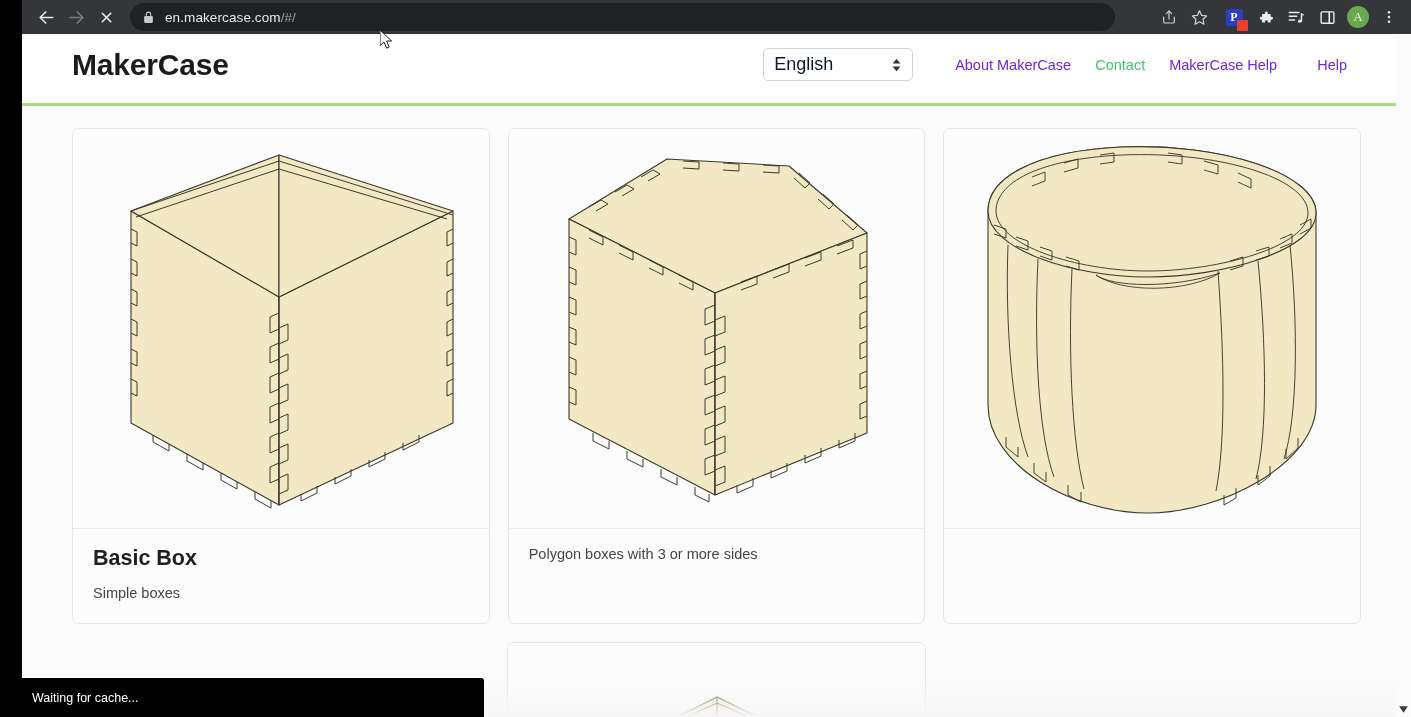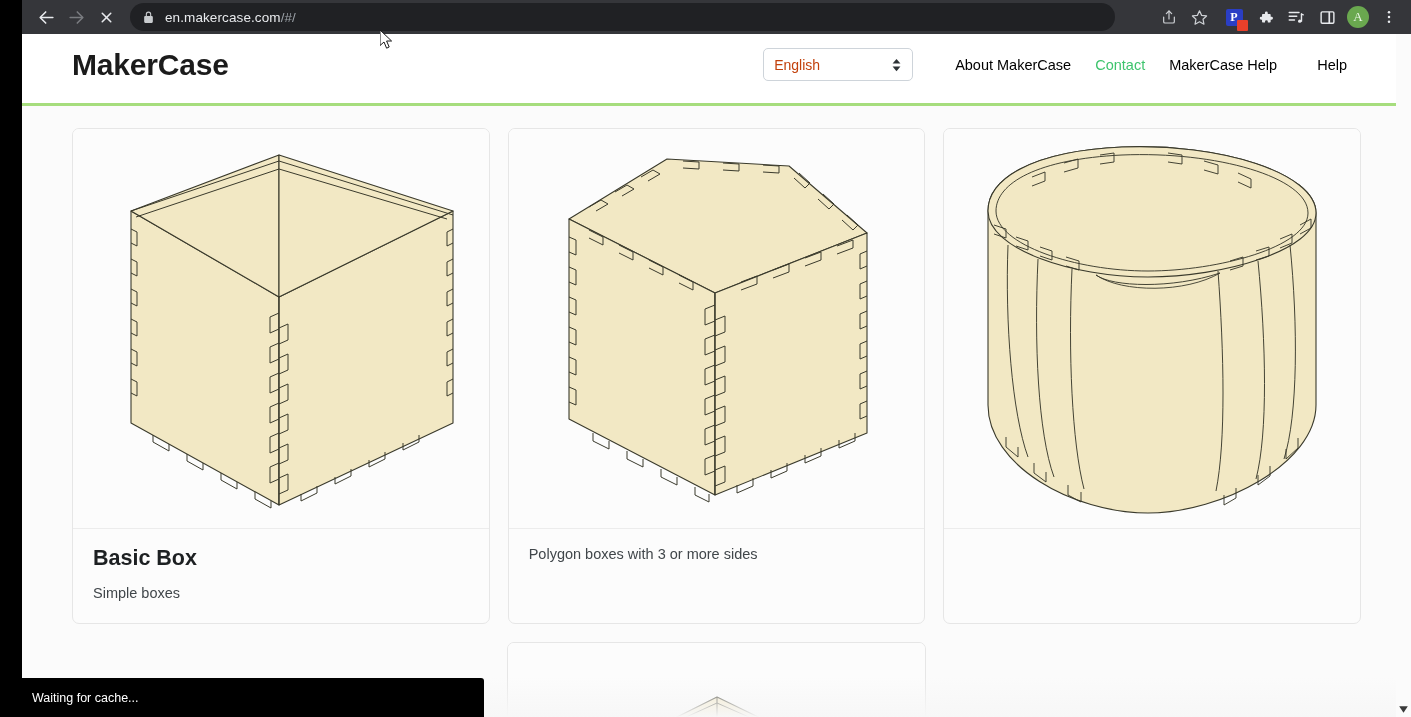--- a/index.html
+++ b/index.html
@@ -90,29 +90,29 @@
     font-size: 30px; font-weight: bold; color: #1b1b1b; letter-spacing: -.2px;
     cursor: pointer;
   }
   .header-right { margin-left: auto; display: flex; align-items: center; }
 
   .lang-select {
     width: 150px; height: 33px; border: 1px solid #ced4da; border-radius: 5px;
     background: #fff; display: flex; align-items: center; padding: 0 10px;
     cursor: pointer; position: relative;
   }
-  .lang-select .lang-label { font-size: 14px; color: #c2410c; }
+  .lang-select .lang-label { font-size: 18px; color: #0f172a; }
   .lang-select .spinner-arrows {
     margin-left: auto; display: flex; flex-direction: column; gap: 2px;
     color: #2d3236;
   }
 
   .main-nav { display: flex; align-items: center; margin-left: 30px; }
   .nav-link {
-    font-size: 14.5px; color: #000000; text-decoration: none; cursor: pointer;
+    font-size: 14.5px; color: #6d28d9; text-decoration: none; cursor: pointer;
     padding: 0 12px; white-space: nowrap;
   }
   .nav-link.active { color: #3ec46d; }
   .nav-link.spaced { margin-left: 16px; }
 
   .green-rule { height: 3px; background: #a6dd7d; width: 100%; }
 
   
   .content { padding: 22px 50px 0 50px; }
   .card-row { display: flex; gap: 18px; }

